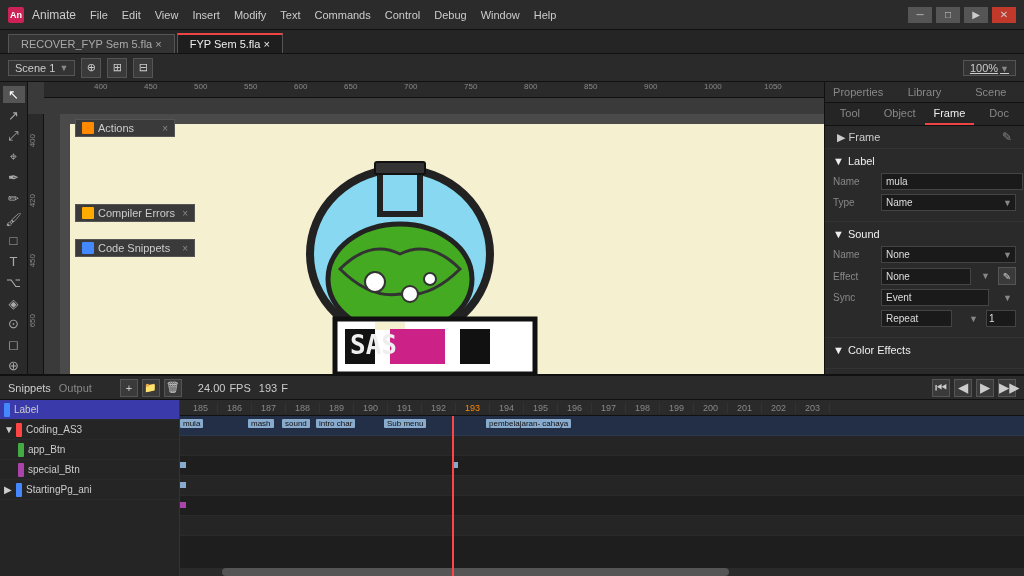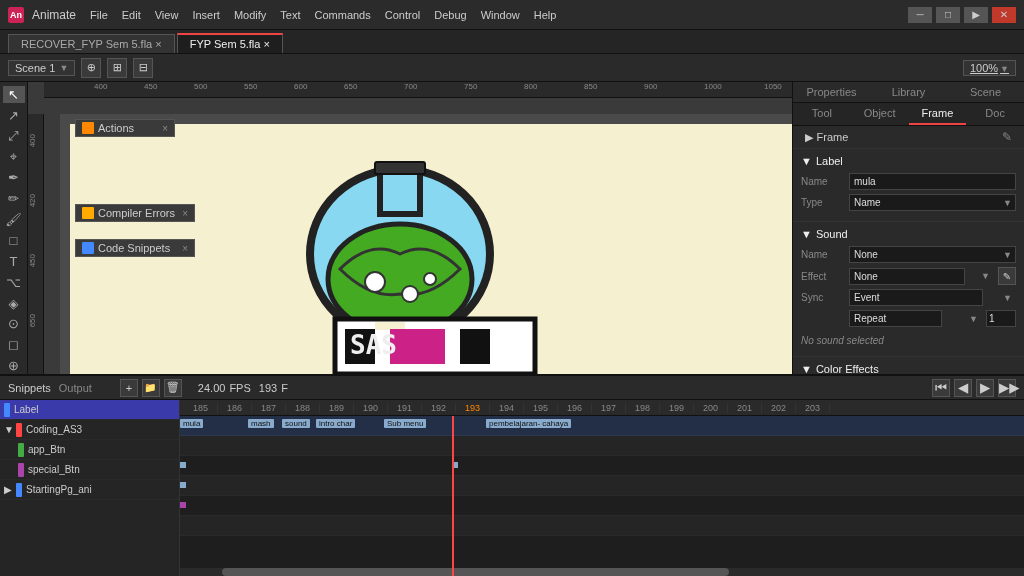--- a/index.html
+++ b/index.html
@@ -42,21 +42,21 @@
     #canvas-content { position: absolute; top: 16px; left: 16px; right: 0; bottom: 0; background: #555; overflow: hidden; }
     #stage { width: 760px; height: 258px; background: #f5f0d0; position: absolute; top: 20px; left: 20px; display: flex; align-items: center; justify-content: center; }
 
     
     .float-panel { position: absolute; background: #2a2a2a; border: 1px solid #555; z-index: 10; }
     .float-panel-header { background: #3a3a3a; padding: 2px 6px; display: flex; align-items: center; justify-content: space-between; font-size: 11px; color: #ccc; cursor: move; }
     .float-panel-header .panel-icon { width: 12px; height: 12px; background: #ff8800; border-radius: 1px; margin-right: 4px; display: inline-block; }
     .float-panel-header .close-x { cursor: pointer; color: #888; font-size: 10px; }
 
     
-    #right-panel { width: 232px; background: #2a2a2a; border-left: 1px solid #111; overflow-y: auto; }
+    #right-panel { width: 200px; background: #2a2a2a; border-left: 1px solid #111; overflow-y: auto; }
     #right-panel::-webkit-scrollbar { width: 6px; }
     #right-panel::-webkit-scrollbar-thumb { background: #555; }
 
     .panel-tabs { display: flex; border-bottom: 1px solid #111; }
     .panel-tab { flex: 1; text-align: center; padding: 4px 2px; font-size: 11px; color: #888; cursor: pointer; }
     .panel-tab.active { color: #eee; border-bottom: 2px solid #e44; }
 
     .panel-section { padding: 6px 8px; border-bottom: 1px solid #333; }
     .panel-section-header { display: flex; align-items: center; gap: 4px; margin-bottom: 6px; font-size: 11px; color: #eee; cursor: pointer; }
     .panel-row { display: flex; align-items: center; margin-bottom: 4px; gap: 4px; }
@@ -339,21 +339,20 @@
         <span class="panel-label"></span>
         <div class="select-wrapper" style="flex:1;">
           <select style="width:70%;">
             <option>Repeat</option>
             <option>Loop</option>
           </select>
           <span class="select-arrow">▼</span>
         </div>
         <input type="number" value="1" style="width: 30px; background: rgb(26, 26, 26); border: 1px solid rgb(68, 68, 68); color: rgb(221, 221, 221); font-size: 10px; padding: 2px;">
       </div>
-      <div class="sound-info">No sound selected</div>
     </div>
 
     <div class="panel-section">
       <div class="panel-section-header">
         <span>▼</span>
         <span>Color Effects</span>
       </div>
 
     </div>
 

